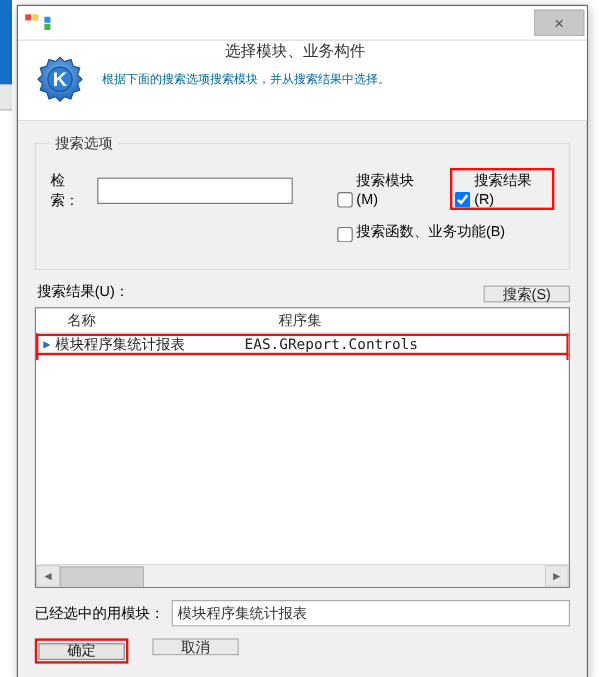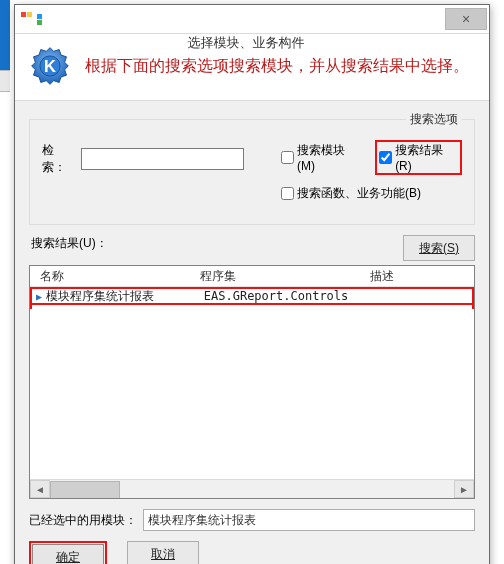--- a/index.html
+++ b/index.html
@@ -49,63 +49,62 @@
     font-size: 14px;
     cursor: pointer;
   }
   .banner {
     background: #fff;
     border-bottom: 1px solid #dcdcdc;
     padding: 10px 12px 12px 12px;
     display: flex; align-items: center; gap: 12px;
   }
   .banner .kicon { width: 46px; height: 44px; }
-  .banner .desc { color: #b91c1c; font-size: 16px; }
+  .banner .desc { color: #0369a1; font-size: 10px; }
   .body-area { padding: 10px 14px 14px 14px; }
   fieldset.opts {
     border: 1px solid #dcdcdc;
     padding: 10px 12px 12px 12px;
     margin: 0 0 10px 0;
   }
-  fieldset.opts legend { padding: 0 4px; color: #333; font-size: 12px; text-align: right; }
+  fieldset.opts legend { padding: 0 4px; color: #333; font-size: 12px; }
   .opts-row { display: flex; align-items: flex-start; gap: 19px; }
   .left-search { display: flex; align-items: center; gap: 4px; margin-top: 4px; }
   .left-search input {
     width: 160px; height: 18px; border: 1px solid #7a7a7a; background: #fff;
     font-size: 12px; padding: 1px 2px;
   }
   .checks { margin-left: 18px; }
   .checks .row { display: flex; align-items: center; gap: 14px; margin: 2px 0 10px 0; }
-  .chk { display: flex; align-items: center; gap: 3px; cursor: pointer; }
+  .chk { display: flex; align-items: flex-end; gap: 3px; cursor: pointer; }
   .chk input { width: 13px; height: 13px; margin: 0; }
   .hl-red { border: 2px solid #e11; padding: 0 2px; }
-  .results-bar { display: flex; align-items: flex-start; justify-content: space-between; margin: 0 0 4px 2px; }
+  .results-bar { display: flex; align-items: flex-end; justify-content: space-between; margin: 0 0 4px 2px; }
   .btn {
-    min-width: 72px; height: 26px;
+    min-width: 72px; height: 14px;
     background: #e9e9e9; border: 1px solid #adadad;
     cursor: pointer; font-size: 12px; color: #222;
     display: inline-flex; align-items: center; justify-content: center;
     padding: 0 10px;
-    text-decoration: underline;
   }
   .list-wrap {
     border: 1px solid #828282;
     background: #fff;
     height: 232px;
     position: relative;
     overflow: hidden;
   }
   .list-header {
     display: flex; align-items: center;
     height: 20px;
     border-bottom: 1px solid #e2e2e2;
     font-size: 12px; color: #333;
     user-select: none;
   }
-  .list-header .col { padding-left: 10px; }
+  .list-header .col { padding-left: 26px; }
   .col.name { width: 150px; }
   .col.asm  { width: 160px; font-family: Liberation Serif, serif; }
   .col.desc { flex: 1; }
   .list-rows { height: 192px; overflow: hidden; font-family: "SimSun","NSimSun",monospace; }
   .row-item {
     display: flex; align-items: center; height: 18px;
     font-size: 12px; color: #222; cursor: pointer;
     position: relative;
   }
   .row-item .arrow { color: #2b6dbf; font-size: 10px; padding: 0 4px 0 6px; }
@@ -222,21 +221,20 @@
 
     <div class="results-bar">
       <span>搜索结果(U)：</span>
       <button class="btn">搜索(S)</button>
     </div>
 
     <div class="list-wrap">
       <div class="list-header">
         <span class="col name">名称</span>
         <span class="col asm">程序集</span>
-        <span class="col desc">描述</span>
       </div>
       <div class="list-rows" style="position:relative;">
         <div class="hl-row-red"></div>
         <div class="row-item">
           <span class="arrow">▶</span>
           <span class="cell name">模块程序集统计报表</span>
           <span class="cell asm">EAS.GReport.Controls</span>
           <span class="cell desc"></span>
         </div>
       </div>

